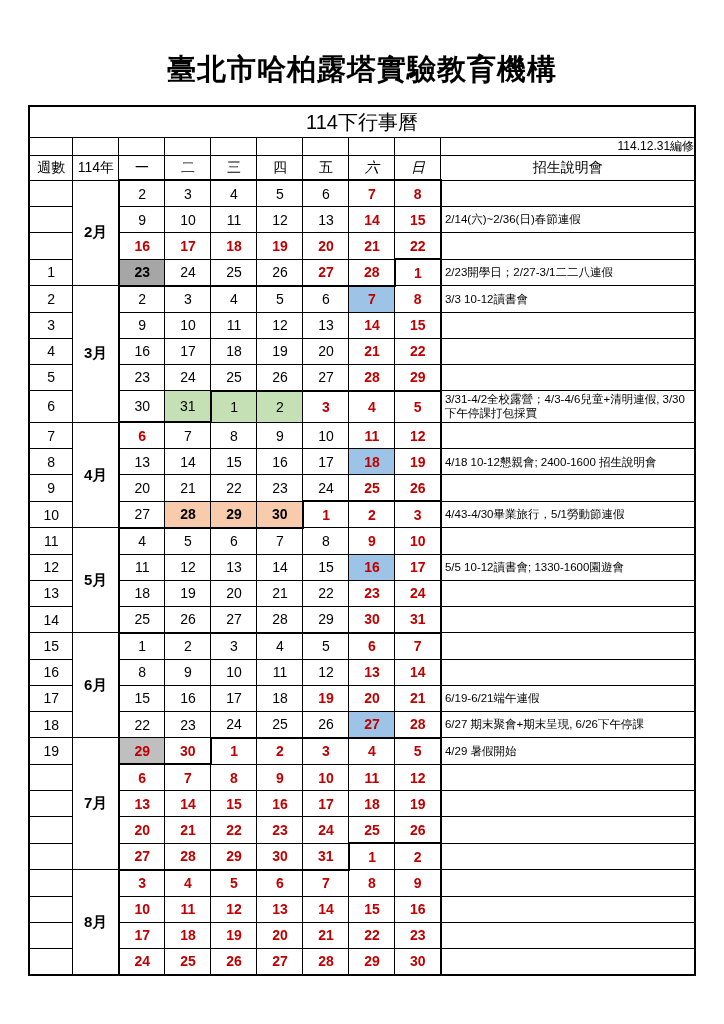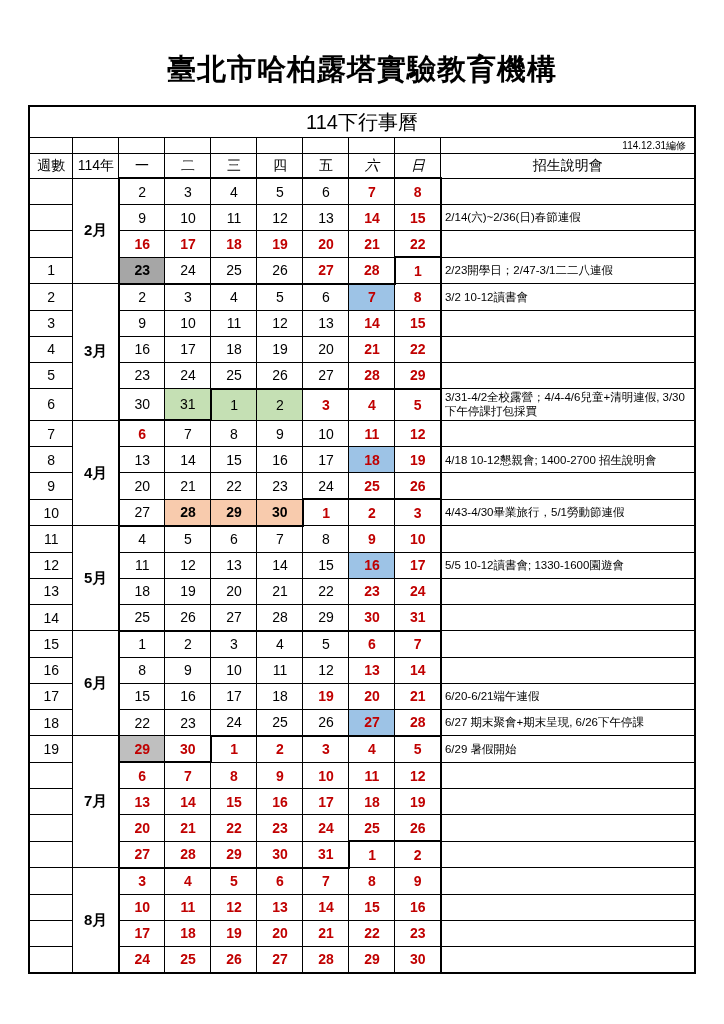--- a/index.html
+++ b/index.html
@@ -25,21 +25,21 @@
   }
   td {
     border:1px solid #000;
     text-align:center;
     vertical-align:middle;
     padding:0;
     overflow:hidden;
   }
   tr.title-row td { font-size:20px; height:30px; font-weight:normal; }
   tr.rev-row td   { height:15px; }
-  tr.rev-row td.rev { font-size:10px; text-align:right; padding-right:8px; }
+  tr.rev-row td.rev { font-size:12px; text-align:right; padding-right:0; }
   tr.hdr-row td   { font-size:14px; height:23px; }
   tr.hdr-row td.it { font-style:italic; }
   td.wk  { font-size:14px; height:25px; }
   td.mo  { font-size:15px; font-weight:bold; }
   td.day { font-size:14px; height:25px; }
   td.ev  { font-size:11.5px; text-align:left; padding:1px 3px; line-height:1.25; }
   td.bt { border-top:2px solid #000; }
   td.bb { border-bottom:2px solid #000; }
   td.bl { border-left:2px solid #000; }
   td.br { border-right:2px solid #000; }
@@ -126,33 +126,33 @@
       </tr>
       <tr>
         <td class="wk">1</td>
         <td class="day bb bl" style="background-color: rgb(166, 166, 166); font-weight: bold;">23</td>
         <td class="day bb">24</td>
         <td class="day bb">25</td>
         <td class="day bb">26</td>
         <td class="day bb" style="color: rgb(192, 0, 0); font-weight: bold;">27</td>
         <td class="day bb br" style="color: rgb(192, 0, 0); font-weight: bold;">28</td>
         <td class="day bt bl br" style="color: rgb(192, 0, 0); font-weight: bold;">1</td>
-        <td class="ev">2/23開學日；2/47-3/1二二八連假</td>
+        <td class="ev">2/23開學日；2/27-3/1二二八連假</td>
       </tr>
       <tr>
         <td class="wk">2</td>
         <td class="mo" rowspan="5">3月</td>
         <td class="day bt bl">2</td>
         <td class="day bt">3</td>
         <td class="day bt">4</td>
         <td class="day bt">5</td>
         <td class="day bt">6</td>
         <td class="day bt" style="color: rgb(192, 0, 0); background-color: rgb(157, 195, 230); font-weight: bold;">7</td>
         <td class="day br" style="color: rgb(192, 0, 0); font-weight: bold;">8</td>
-        <td class="ev">3/2 10-12讀書會</td>
+        <td class="ev">3/3 10-12讀書會</td>
       </tr>
       <tr>
         <td class="wk">3</td>
         <td class="day bl">9</td>
         <td class="day">10</td>
         <td class="day">11</td>
         <td class="day">12</td>
         <td class="day">13</td>
         <td class="day" style="color: rgb(192, 0, 0); font-weight: bold;">14</td>
         <td class="day br" style="color: rgb(192, 0, 0); font-weight: bold;">15</td>
@@ -182,21 +182,21 @@
       </tr>
       <tr>
         <td class="wk">6</td>
         <td class="day bb bl">30</td>
         <td class="day bb br" style="background-color: rgb(197, 224, 180);">31</td>
         <td class="day bt bl" style="background-color: rgb(197, 224, 180);">1</td>
         <td class="day bt" style="background-color: rgb(197, 224, 180);">2</td>
         <td class="day bt" style="color: rgb(192, 0, 0); font-weight: bold;">3</td>
         <td class="day bt" style="color: rgb(192, 0, 0); font-weight: bold;">4</td>
         <td class="day bt br" style="color: rgb(192, 0, 0); font-weight: bold;">5</td>
-        <td class="ev">3/31-4/2全校露營；4/4-4/6兒童+清明連假, 3/30下午停課打包採買</td>
+        <td class="ev">3/31-4/2全校露營；4/3-4/6兒童+清明連假, 3/30下午停課打包採買</td>
       </tr>
       <tr>
         <td class="wk">7</td>
         <td class="mo" rowspan="4">4月</td>
         <td class="day bt bl" style="color: rgb(192, 0, 0); font-weight: bold;">6</td>
         <td class="day bt">7</td>
         <td class="day">8</td>
         <td class="day">9</td>
         <td class="day">10</td>
         <td class="day" style="color: rgb(192, 0, 0); font-weight: bold;">11</td>
@@ -205,21 +205,21 @@
       </tr>
       <tr>
         <td class="wk">8</td>
         <td class="day bl">13</td>
         <td class="day">14</td>
         <td class="day">15</td>
         <td class="day">16</td>
         <td class="day">17</td>
         <td class="day" style="color: rgb(192, 0, 0); background-color: rgb(157, 195, 230); font-weight: bold;">18</td>
         <td class="day br" style="color: rgb(192, 0, 0); font-weight: bold;">19</td>
-        <td class="ev">4/18 10-12懇親會; 1400-2700 招生說明會</td>
+        <td class="ev">4/18 10-12懇親會; 2400-1600 招生說明會</td>
       </tr>
       <tr>
         <td class="wk">9</td>
         <td class="day bl">20</td>
         <td class="day">21</td>
         <td class="day">22</td>
         <td class="day">23</td>
         <td class="day bb">24</td>
         <td class="day bb" style="color: rgb(192, 0, 0); font-weight: bold;">25</td>
         <td class="day bb br" style="color: rgb(192, 0, 0); font-weight: bold;">26</td>
@@ -306,21 +306,21 @@
       </tr>
       <tr>
         <td class="wk">17</td>
         <td class="day bl">15</td>
         <td class="day">16</td>
         <td class="day">17</td>
         <td class="day">18</td>
         <td class="day" style="color: rgb(192, 0, 0); font-weight: bold;">19</td>
         <td class="day" style="color: rgb(192, 0, 0); font-weight: bold;">20</td>
         <td class="day br" style="color: rgb(192, 0, 0); font-weight: bold;">21</td>
-        <td class="ev">6/20-6/21端午連假</td>
+        <td class="ev">6/19-6/21端午連假</td>
       </tr>
       <tr>
         <td class="wk">18</td>
         <td class="day bl">22</td>
         <td class="day">23</td>
         <td class="day bb">24</td>
         <td class="day bb">25</td>
         <td class="day bb">26</td>
         <td class="day bb" style="color: rgb(192, 0, 0); background-color: rgb(157, 195, 230); font-weight: bold;">27</td>
         <td class="day bb br" style="color: rgb(192, 0, 0); font-weight: bold;">28</td>
@@ -329,21 +329,21 @@
       <tr>
         <td class="wk">19</td>
         <td class="mo" rowspan="5">7月</td>
         <td class="day bb bl" style="color: rgb(192, 0, 0); background-color: rgb(191, 191, 191); font-weight: bold;">29</td>
         <td class="day bb br" style="color: rgb(192, 0, 0); font-weight: bold;">30</td>
         <td class="day bt bl" style="color: rgb(192, 0, 0); font-weight: bold;">1</td>
         <td class="day bt" style="color: rgb(192, 0, 0); font-weight: bold;">2</td>
         <td class="day bt" style="color: rgb(192, 0, 0); font-weight: bold;">3</td>
         <td class="day bt" style="color: rgb(192, 0, 0); font-weight: bold;">4</td>
         <td class="day bt br" style="color: rgb(192, 0, 0); font-weight: bold;">5</td>
-        <td class="ev">6/29 暑假開始</td>
+        <td class="ev">4/29 暑假開始</td>
       </tr>
       <tr>
         <td class="wk"></td>
         <td class="day bt bl" style="color: rgb(192, 0, 0); font-weight: bold;">6</td>
         <td class="day bt" style="color: rgb(192, 0, 0); font-weight: bold;">7</td>
         <td class="day" style="color: rgb(192, 0, 0); font-weight: bold;">8</td>
         <td class="day" style="color: rgb(192, 0, 0); font-weight: bold;">9</td>
         <td class="day" style="color: rgb(192, 0, 0); font-weight: bold;">10</td>
         <td class="day" style="color: rgb(192, 0, 0); font-weight: bold;">11</td>
         <td class="day br" style="color: rgb(192, 0, 0); font-weight: bold;">12</td>

